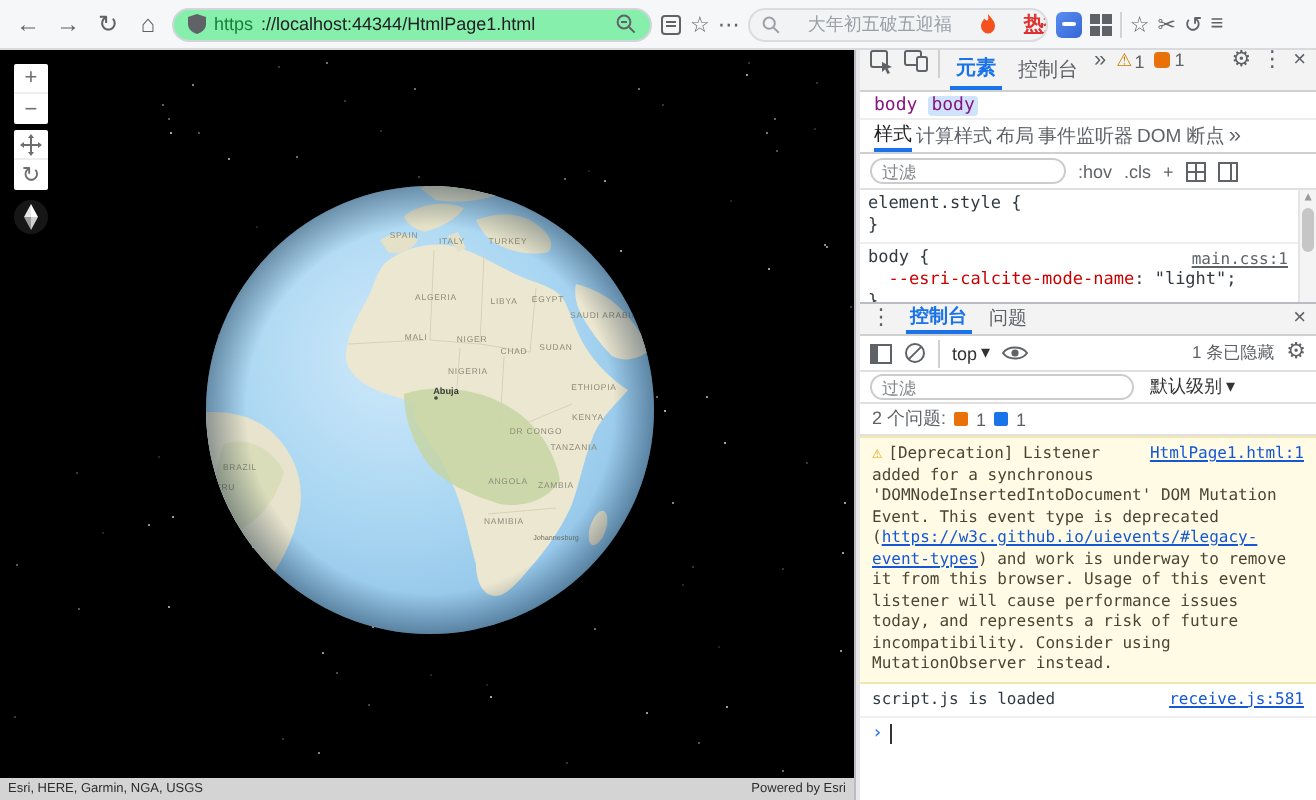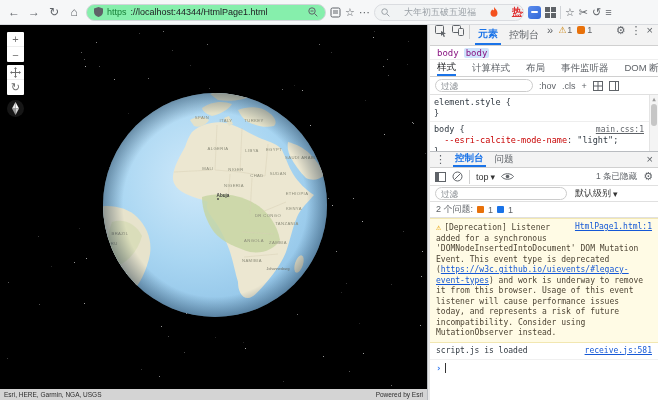--- a/index.html
+++ b/index.html
@@ -61,21 +61,21 @@
   .issue-badge{display:flex;align-items:center;gap:2px;font-size:9px;color:#5f6368;cursor:pointer;}
   .issue-badge i{width:8px;height:8px;border-radius:2px;background:#e8710a;display:block;}
   .spacer{flex:1;}
   .dt-sep{width:1px;height:14px;background:#d0d0d0;}
 
   .dt-crumbs{height:13px;display:flex;align-items:center;gap:3px;padding:0 5px;font-size:9px;
     font-family:"DejaVu Sans Mono",monospace;border-bottom:1px solid #eee;flex:0 0 auto;}
   .crumb{color:#881280;cursor:pointer;padding:0 2px;}
   .crumb.sel{background:#cfe3fc;border-radius:2px;}
 
-  .dt-subtabs{height:16px;display:flex;align-items:center;gap:16px;padding:0 7px;border-bottom:1px solid #d0d0d0;
+  .dt-subtabs{height:16px;display:flex;align-items:center;gap:2px;padding:0 7px;border-bottom:1px solid #d0d0d0;
     color:#5f6368;font-size:9.5px;flex:0 0 auto;white-space:nowrap;}
   .dt-subtab{cursor:pointer;height:100%;display:flex;align-items:center;box-sizing:border-box;}
   .dt-subtab.active{color:#202124;border-bottom:2px solid #1a73e8;}
 
   .dt-stylebar{height:17px;display:flex;align-items:center;gap:6px;padding:0 5px;border-bottom:1px solid #e0e0e0;
     color:#5f6368;font-size:9px;flex:0 0 auto;}
   .flt{width:86px;height:11px;border:1px solid #ccc;border-radius:7px;font-size:8.5px;padding:0 5px;color:#444;outline:none;
     font-family:"Liberation Sans",sans-serif;}
   .flt::placeholder{color:#80868b;}
   .tool-ic{cursor:pointer;}

